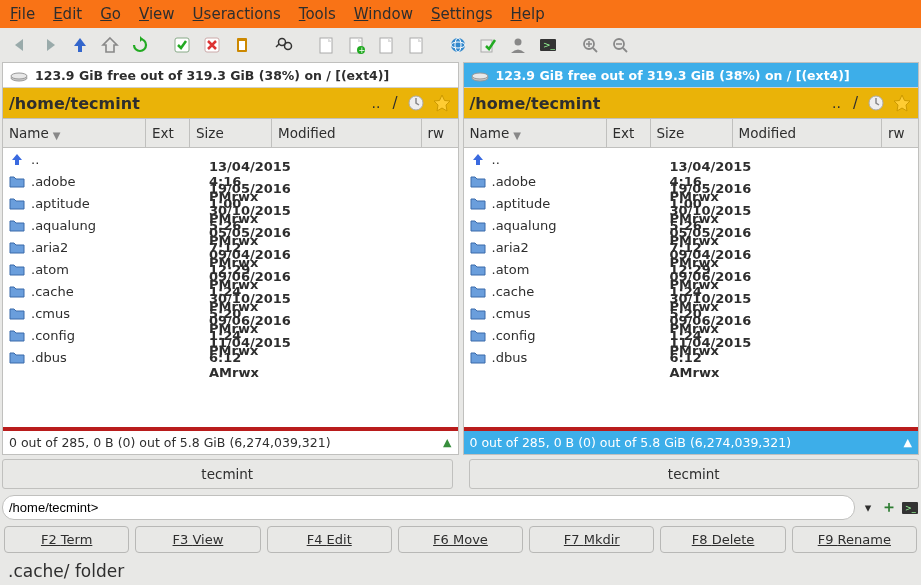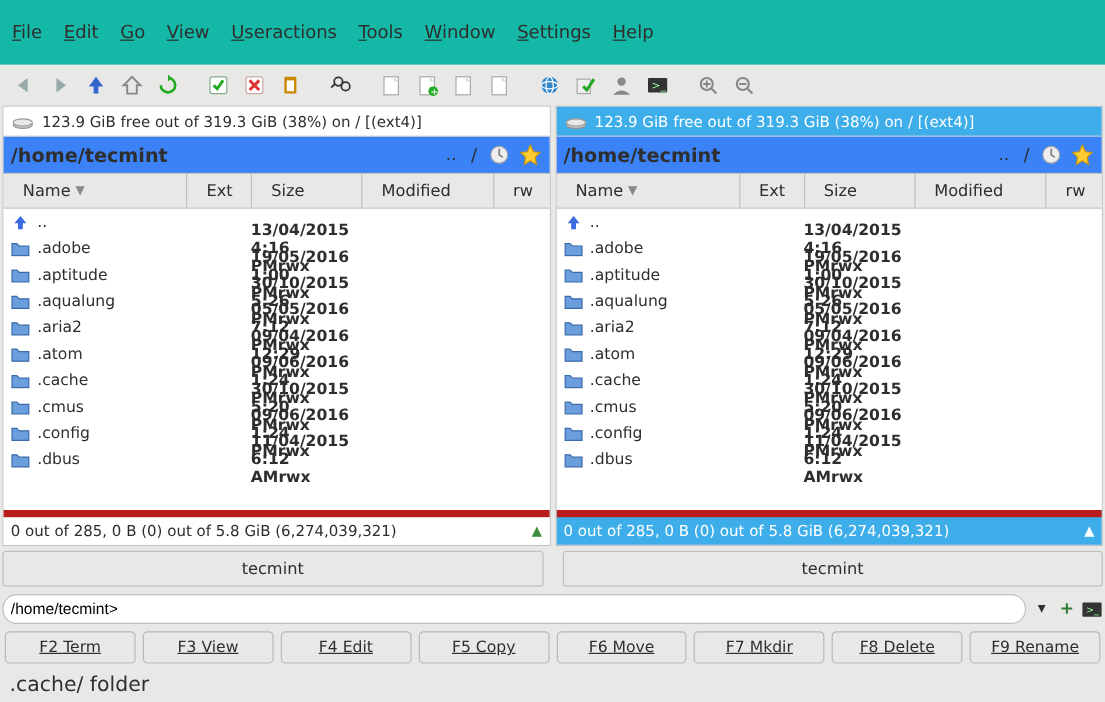--- a/index.html
+++ b/index.html
@@ -10,22 +10,22 @@
   color: #2e2e2e;
   width: 921px;
   height: 585px;
   overflow: hidden;
   display: flex;
   flex-direction: column;
 }
 .menubar {
   display: flex;
   gap: 18px;
-  padding: 18px 10px;
-  background: #14b8a6;
+  padding: 5px 10px;
+  background: #f97316;
   font-size: 15px;
 }
 .menubar .item { cursor: pointer; }
 .menubar .item u { text-decoration: underline; }
 .toolbar {
   display: flex;
   align-items: center;
   gap: 2px;
   padding: 3px 6px;
   background: #e8e8e6;
@@ -53,49 +53,49 @@
   min-width: 0;
 }
 .diskbar {
   display: flex;
   align-items: center;
   gap: 6px;
   padding: 4px 6px;
   background: #fff;
   border-bottom: 1px solid #d0d0ce;
   font-size: 12.5px;
+  font-weight: bold;
 }
 .diskbar.active {
   background: #3daee9;
   color: #fff;
 }
 .disk-icon { width: 20px; height: 16px; display:inline-flex;}
 .pathbar {
   display: flex;
   align-items: center;
   padding: 5px 6px;
-  background: #3b82f6;
+  background: #eab308;
   border-bottom: 1px solid #c0c0be;
 }
 .pathbar .path { font-weight: bold; font-size: 16px; flex: 1; }
 .pathbar .nav { display: flex; align-items: center; gap: 6px; }
 .pathbar .dots { font-size: 14px; padding:0 4px;}
 .pathbar .slash { font-size: 15px; padding:0 2px;}
 .header-row {
   display: flex;
   background: #e8e8e6;
   border-bottom: 1px solid #c0c0be;
   font-size: 13.5px;
 }
 .header-row .hcell {
   padding: 6px 6px;
   border-right: 1px solid #c0c0be;
-  display: flex; align-items: center;
+  display: flex; align-items: flex-end;
   gap: 4px;
-  margin-left: 10px;
 }
 .header-row .hcell.name { width: 143px; }
 .header-row .hcell.ext  { width: 44px; }
 .header-row .hcell.size { width: 82px; }
 .header-row .hcell.mod  { flex:1; }
 .header-row .hcell.rw   { width: 36px; border-right:none; }
 .sort-tri { font-size:10px; color:#888;}
 .filelist {
   flex: 1;
   overflow: hidden;
@@ -110,21 +110,21 @@
 }
 .frow .ic { width: 18px; display:inline-flex; margin-right:4px;}
 .frow .name { width: 200px; display:flex; align-items:center;}
 .frow .size { width: 52px; font-weight: bold; }
 .frow .mod  { flex:1; }
 .frow .rw   { width: 32px; }
 .selbar {
   padding: 4px 6px;
   font-size: 12.5px;
   background: #fff;
-  border-top: 6px solid #b91c1c;
+  border-top: 4px solid #b91c1c;
   display:flex; align-items:center;
 }
 .selbar.active { background: #3daee9; color:#fff; }
 .selbar .tri { margin-left:auto; color:#388e3c; font-size:11px;}
 .selbar.active .tri{ color:#fff;}
 .userbar {
   display:flex; gap:16px;
   padding: 4px 2px;
 }
 .userbtn {
@@ -668,20 +668,19 @@
         <rect x="1" y="2" width="16" height="12" fill="#333" rx="1"></rect>
         <text x="4" y="11" fill="#9f9" font-size="8">&gt;_</text>
       </svg>
     </span>
 </div>
 
 <div class="fnbar" id="fnbar">
     <div class="fnbtn">F2 <u>T</u>erm</div>
     <div class="fnbtn">F3 <u>V</u>iew</div>
     <div class="fnbtn">F4 <u>E</u>dit</div>
-    <div class="fnbtn">F5 <u>C</u>opy</div>
     <div class="fnbtn">F6 <u>M</u>ove</div>
     <div class="fnbtn">F7 <u>M</u>kdir</div>
     <div class="fnbtn">F8 <u>D</u>elete</div>
     <div class="fnbtn">F9 <u>R</u>ename</div>
   </div>
 
 <div class="statusbar">.cache/  folder</div>
 
 </body></html>

